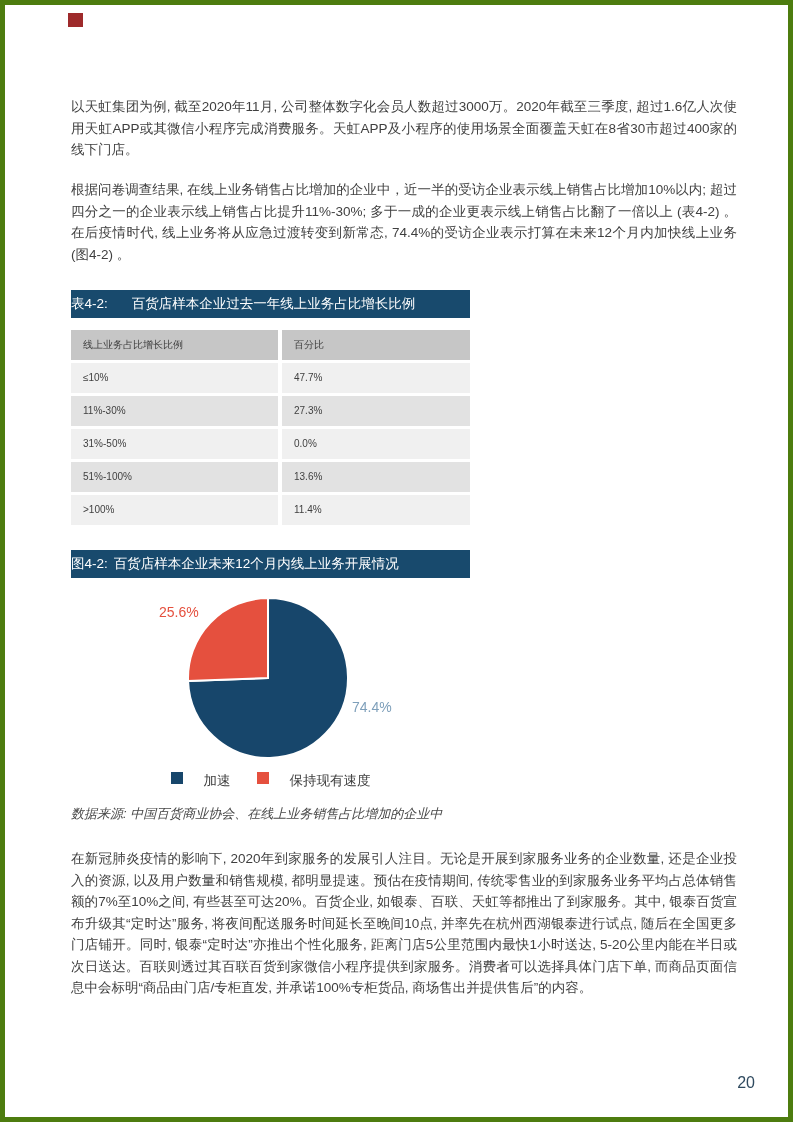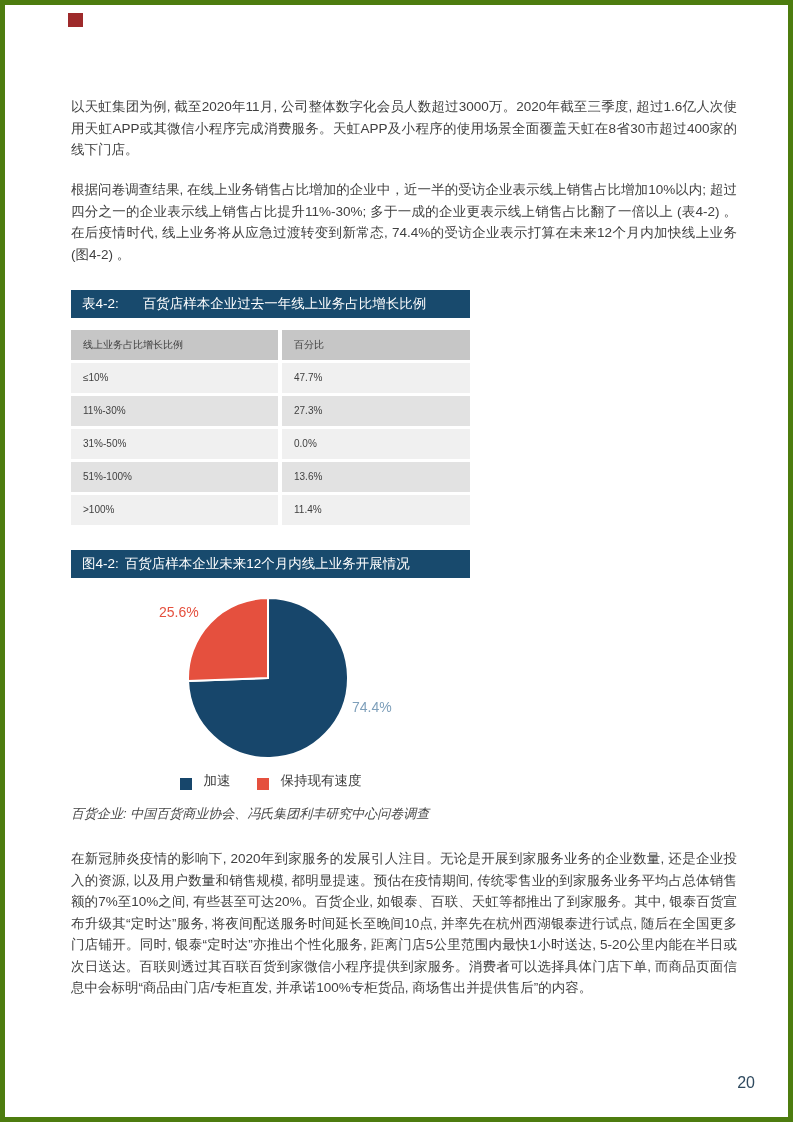--- a/index.html
+++ b/index.html
@@ -36,21 +36,20 @@
   #p3 { top: 843px; }
   .section-bar {
     position: absolute;
     left: 66px;
     width: 399px;
     height: 28px;
     background: #184a6d;
     color: #ffffff;
     font-size: 13.5px;
     line-height: 28px;
-    padding-left: 11px;
     white-space: nowrap;
   }
   #table-bar { top: 285px; }
   #fig-bar   { top: 545px; }
   #table-bar .bar-tag { margin-right: 24px; }
   #fig-bar   .bar-tag { margin-right: 6px; }
   .datatable {
     position: absolute;
     left: 66px; top: 325px;
     width: 399px;
@@ -88,21 +87,21 @@
     position: absolute;
     left: 66px; top: 767px;
     width: 399px;
     display: flex;
     justify-content: center;
     align-items: center;
     gap: 26px;
     font-size: 13.5px;
     color: #3c3c3c;
   }
-  .legend-item { display: flex; align-items: flex-end; gap: 12px; }
+  .legend-item { display: flex; align-items: flex-start; gap: 21px; }
   .legend-swatch { width: 12px; height: 12px; display: inline-block; }
   .source-line {
     position: absolute;
     left: 66px; top: 800px;
     width: 666px;
     font-size: 13px;
     font-style: italic;
     color: #474747;
   }
   .page-number {
@@ -173,19 +172,19 @@
       <div class="legend-item">
         <span class="legend-swatch" style="background: rgb(23, 70, 107);"></span>
         <span>加速</span>
       </div>
       <div class="legend-item">
         <span class="legend-swatch" style="background: rgb(229, 80, 62);"></span>
         <span>保持现有速度</span>
       </div>
     </div>
 
-  <div class="source-line">百货企业: 中国百货商业协会、冯氏集团利丰研究中心问卷调查</div>
+  <div class="source-line">数据来源: 中国百货商业协会、在线上业务销售占比增加的企业中</div>
 
   <div id="p3" class="para">在新冠肺炎疫情的影响下, 2020年到家服务的发展引人注目。无论是开展到家服务业务的企业数量, 还是企业投入的资源, 以及用户数量和销售规模, 都明显提速。预估在疫情期间, 传统零售业的到家服务业务平均占总体销售额的7%至10%之间, 有些甚至可达20%。百货企业, 如银泰、百联、天虹等都推出了到家服务。其中, 银泰百货宣布升级其“定时达”服务, 将夜间配送服务时间延长至晚间10点, 并率先在杭州西湖银泰进行试点, 随后在全国更多门店铺开。同时, 银泰“定时达”亦推出个性化服务, 距离门店5公里范围内最快1小时送达, 5-20公里内能在半日或次日送达。百联则透过其百联百货到家微信小程序提供到家服务。消费者可以选择具体门店下单, 而商品页面信息中会标明“商品由门店/专柜直发, 并承诺100%专柜货品, 商场售出并提供售后”的内容。</div>
 
   <div class="page-number">20</div>
 
 </div>
 
 </body></html>

